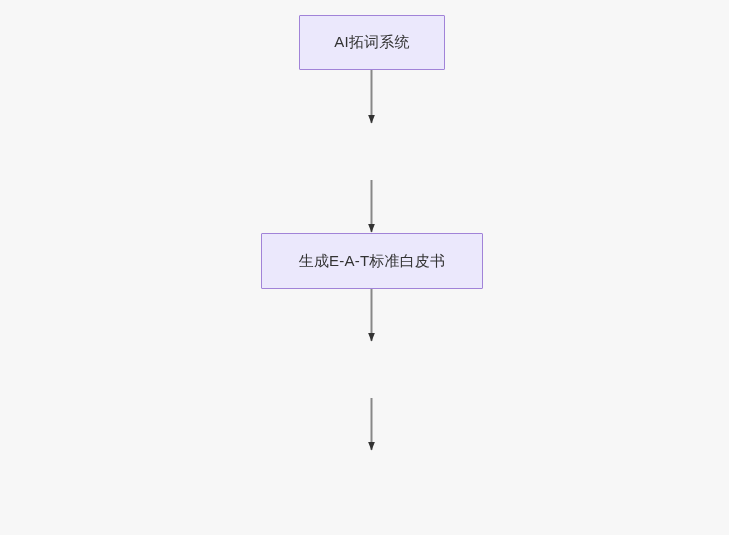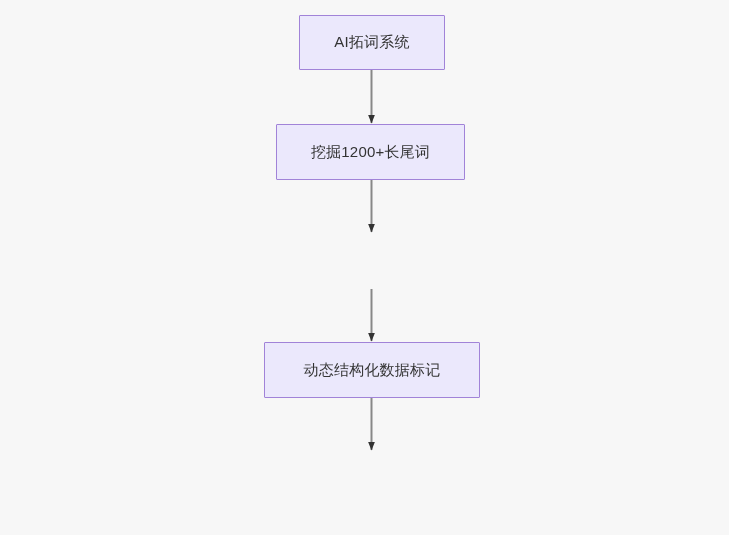--- a/index.html
+++ b/index.html
@@ -71,23 +71,20 @@
 
     <line x1="371.5" y1="289" x2="371.5" y2="341" stroke="#888888" stroke-width="2" marker-end="url(#arrowhead)"></line>
 
     <line x1="371.5" y1="398" x2="371.5" y2="450" stroke="#888888" stroke-width="2" marker-end="url(#arrowhead)"></line>
   </svg>
 
   <div class="node" id="node-0">
     <span class="node-label">AI拓词系统</span>
   </div>
 
-  <div class="node" id="node-1">
-    <span class="node-label">挖掘1200+长尾词</span>
+
+  <div class="node" id="node-2">
+    <span class="node-label">生成E-A-T标准白皮书</span>
   </div>
 
-
-  <div class="node" id="node-3">
-    <span class="node-label">动态结构化数据标记</span>
-  </div>
 
 
 </div>
 
 </body></html>

